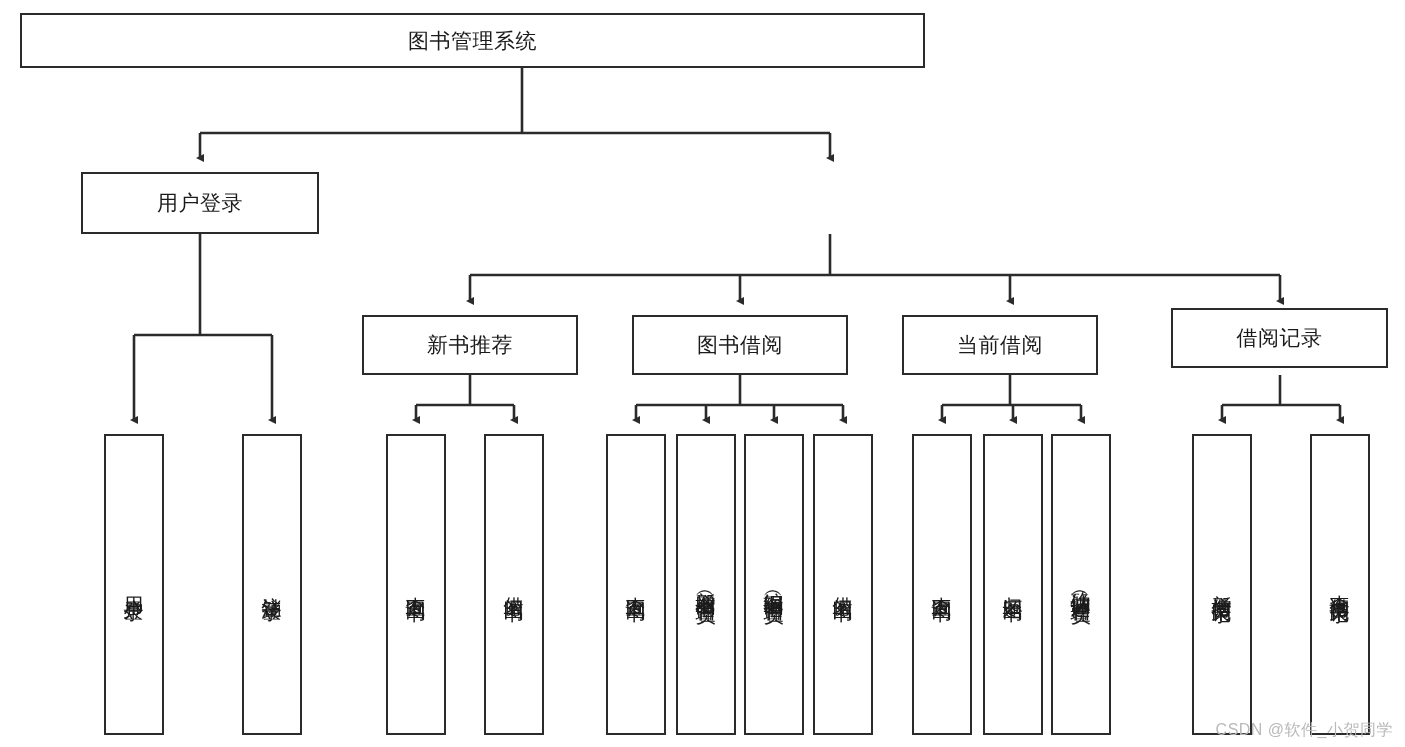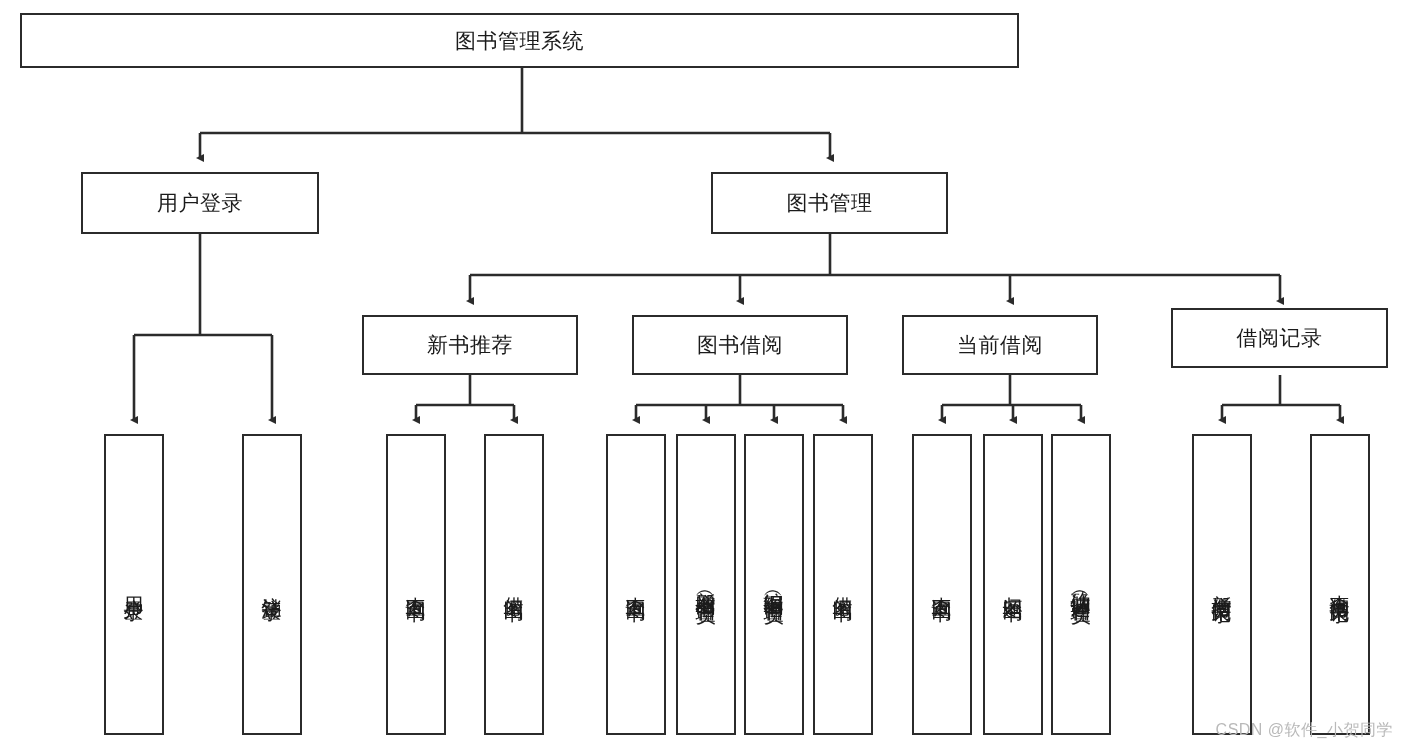--- a/index.html
+++ b/index.html
@@ -122,30 +122,27 @@
     </g>
 
     <g stroke="#2b2b2b" stroke-width="2.6" fill="none">
       <line x1="1280" y1="375" x2="1280" y2="405"></line>
       <line x1="1222" y1="405" x2="1340" y2="405"></line>
       <line x1="1222" y1="405" x2="1222" y2="420" marker-end="url(#arrow)"></line>
       <line x1="1340" y1="405" x2="1340" y2="420" marker-end="url(#arrow)"></line>
     </g>
   </svg>
 
-  <div class="node" style="left:20px;top:13px;width:999px;height:55px;">
+  <div class="node" style="left:20px;top:13px;width:905px;height:55px;">
     <span class="label">图书管理系统</span>
   </div>
 
   <div class="node" style="left:81px;top:172px;width:238px;height:62px;">
     <span class="label">用户登录</span>
   </div>
-  <div class="node" style="left:711px;top:172px;width:237px;height:62px;">
-    <span class="label">图书管理</span>
-  </div>
 
   <div class="node" style="left:632px;top:315px;width:216px;height:60px;">
     <span class="label">图书借阅</span>
   </div>
   <div class="node" style="left:362px;top:315px;width:216px;height:60px;">
     <span class="label">新书推荐</span>
   </div>
   <div class="node" style="left:902px;top:315px;width:196px;height:60px;">
     <span class="label">当前借阅</span>
   </div>

